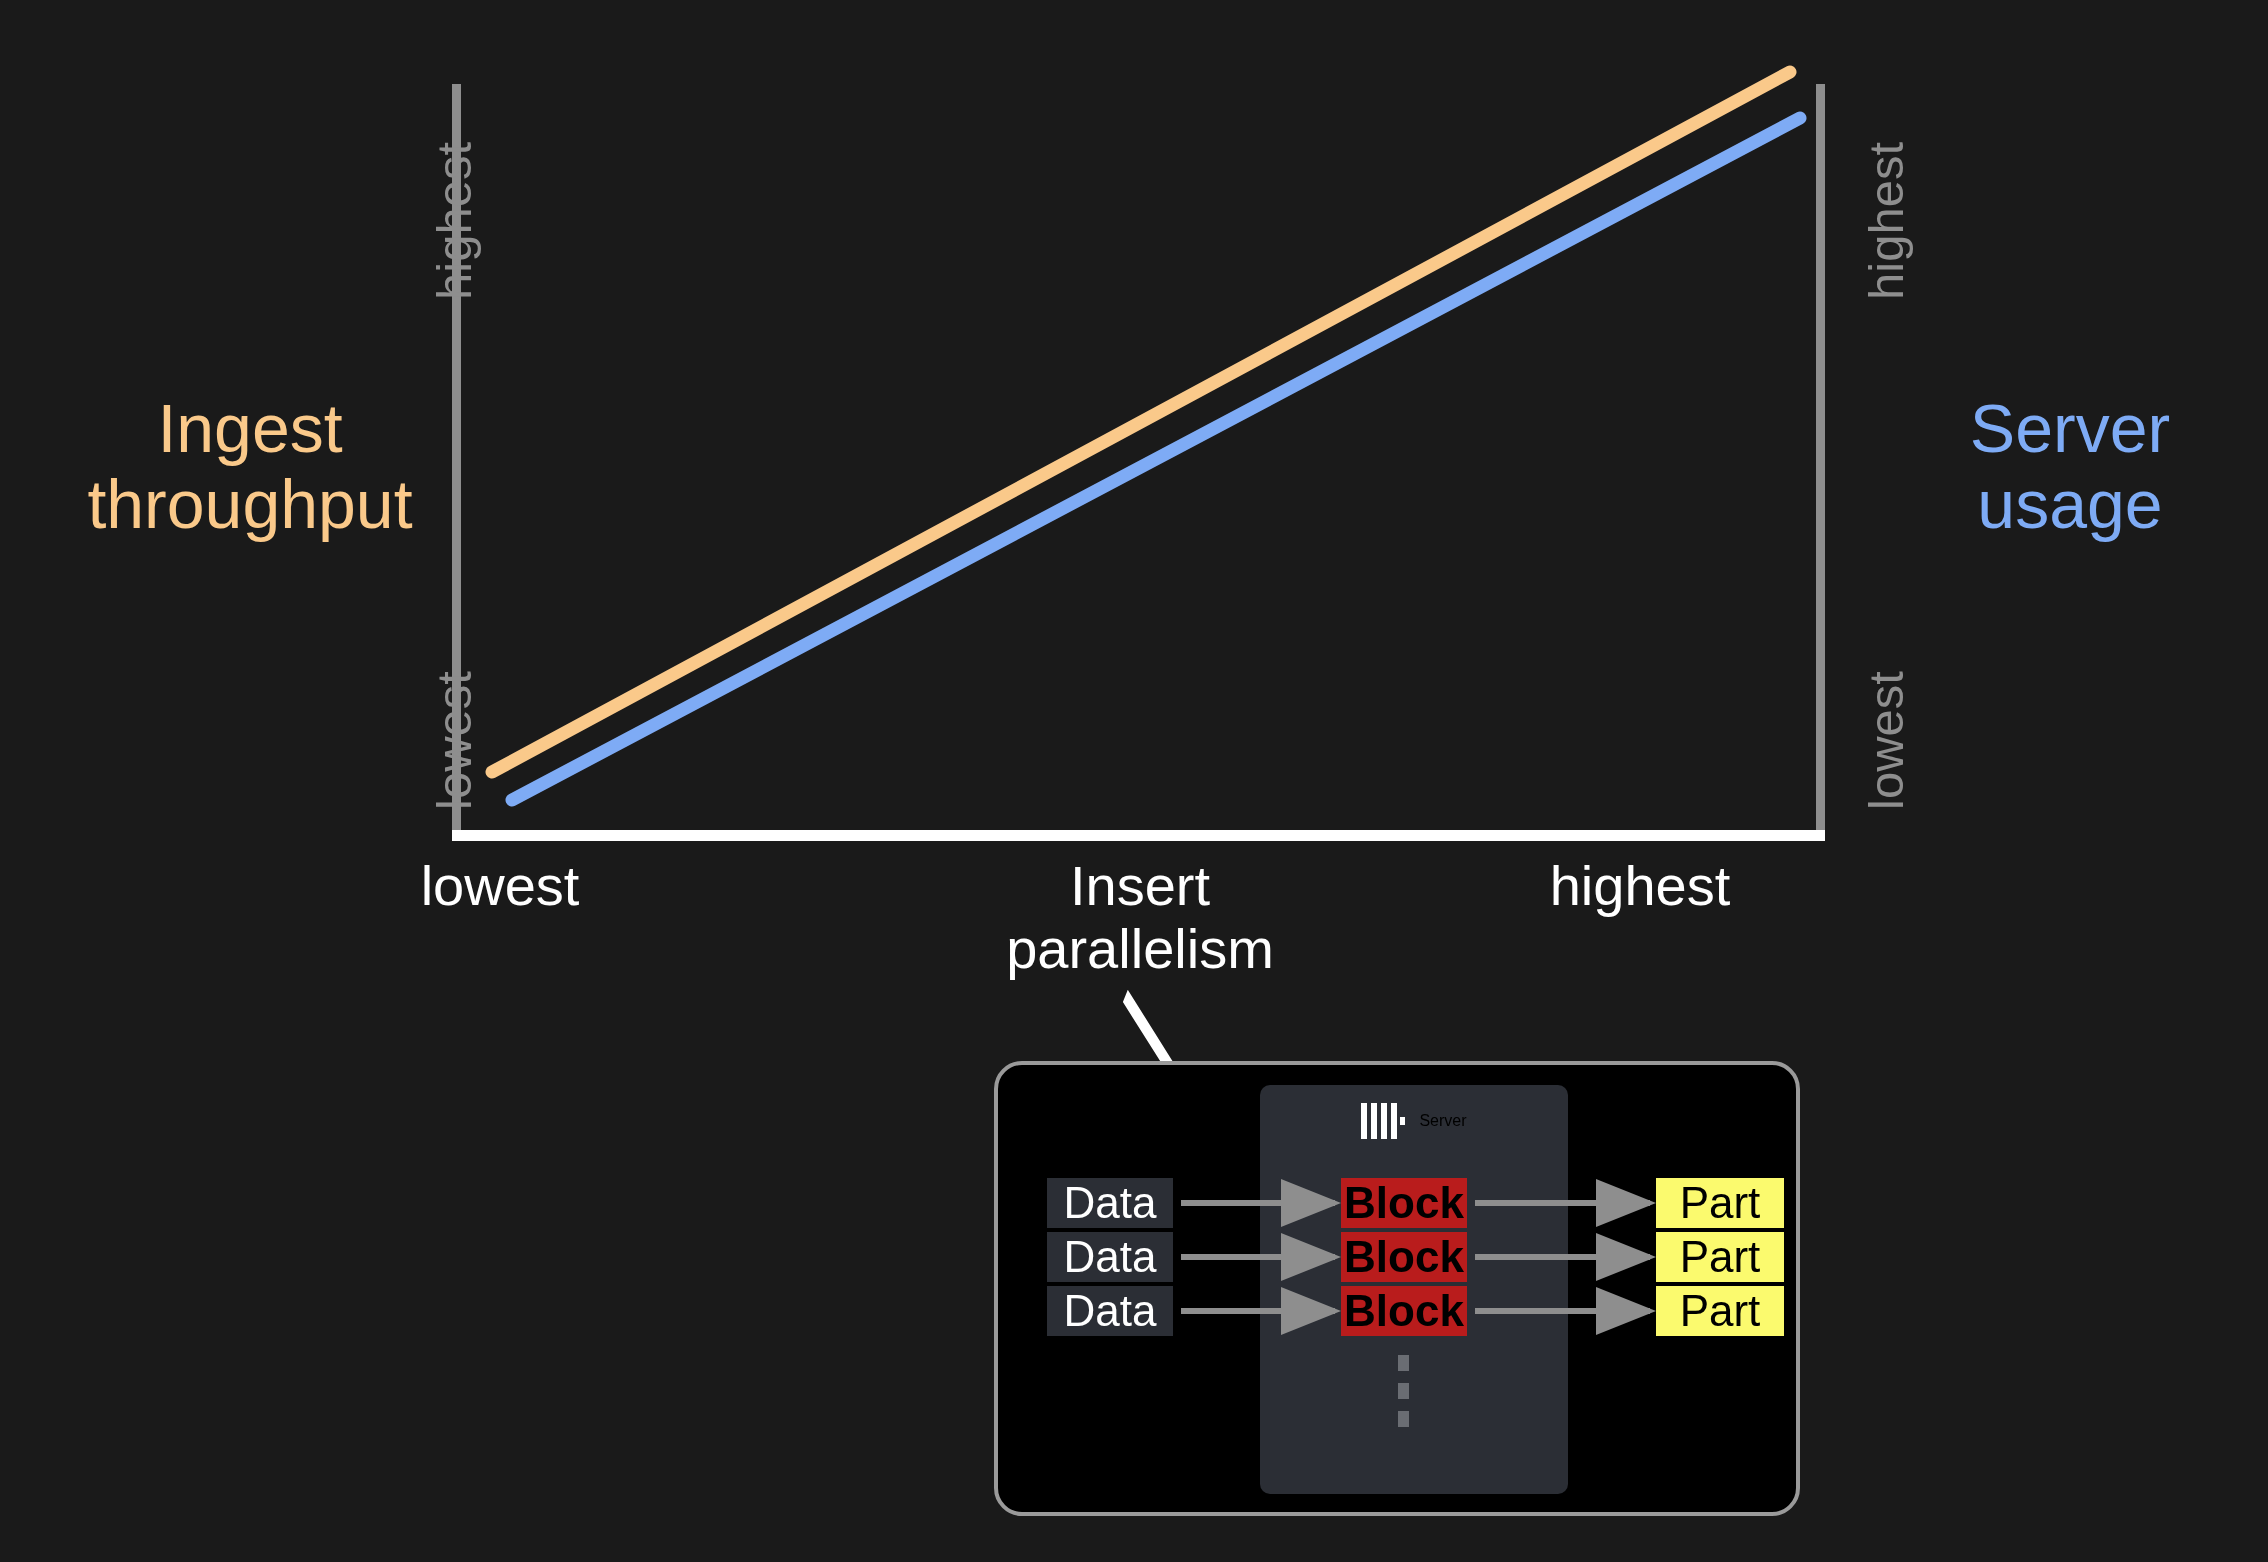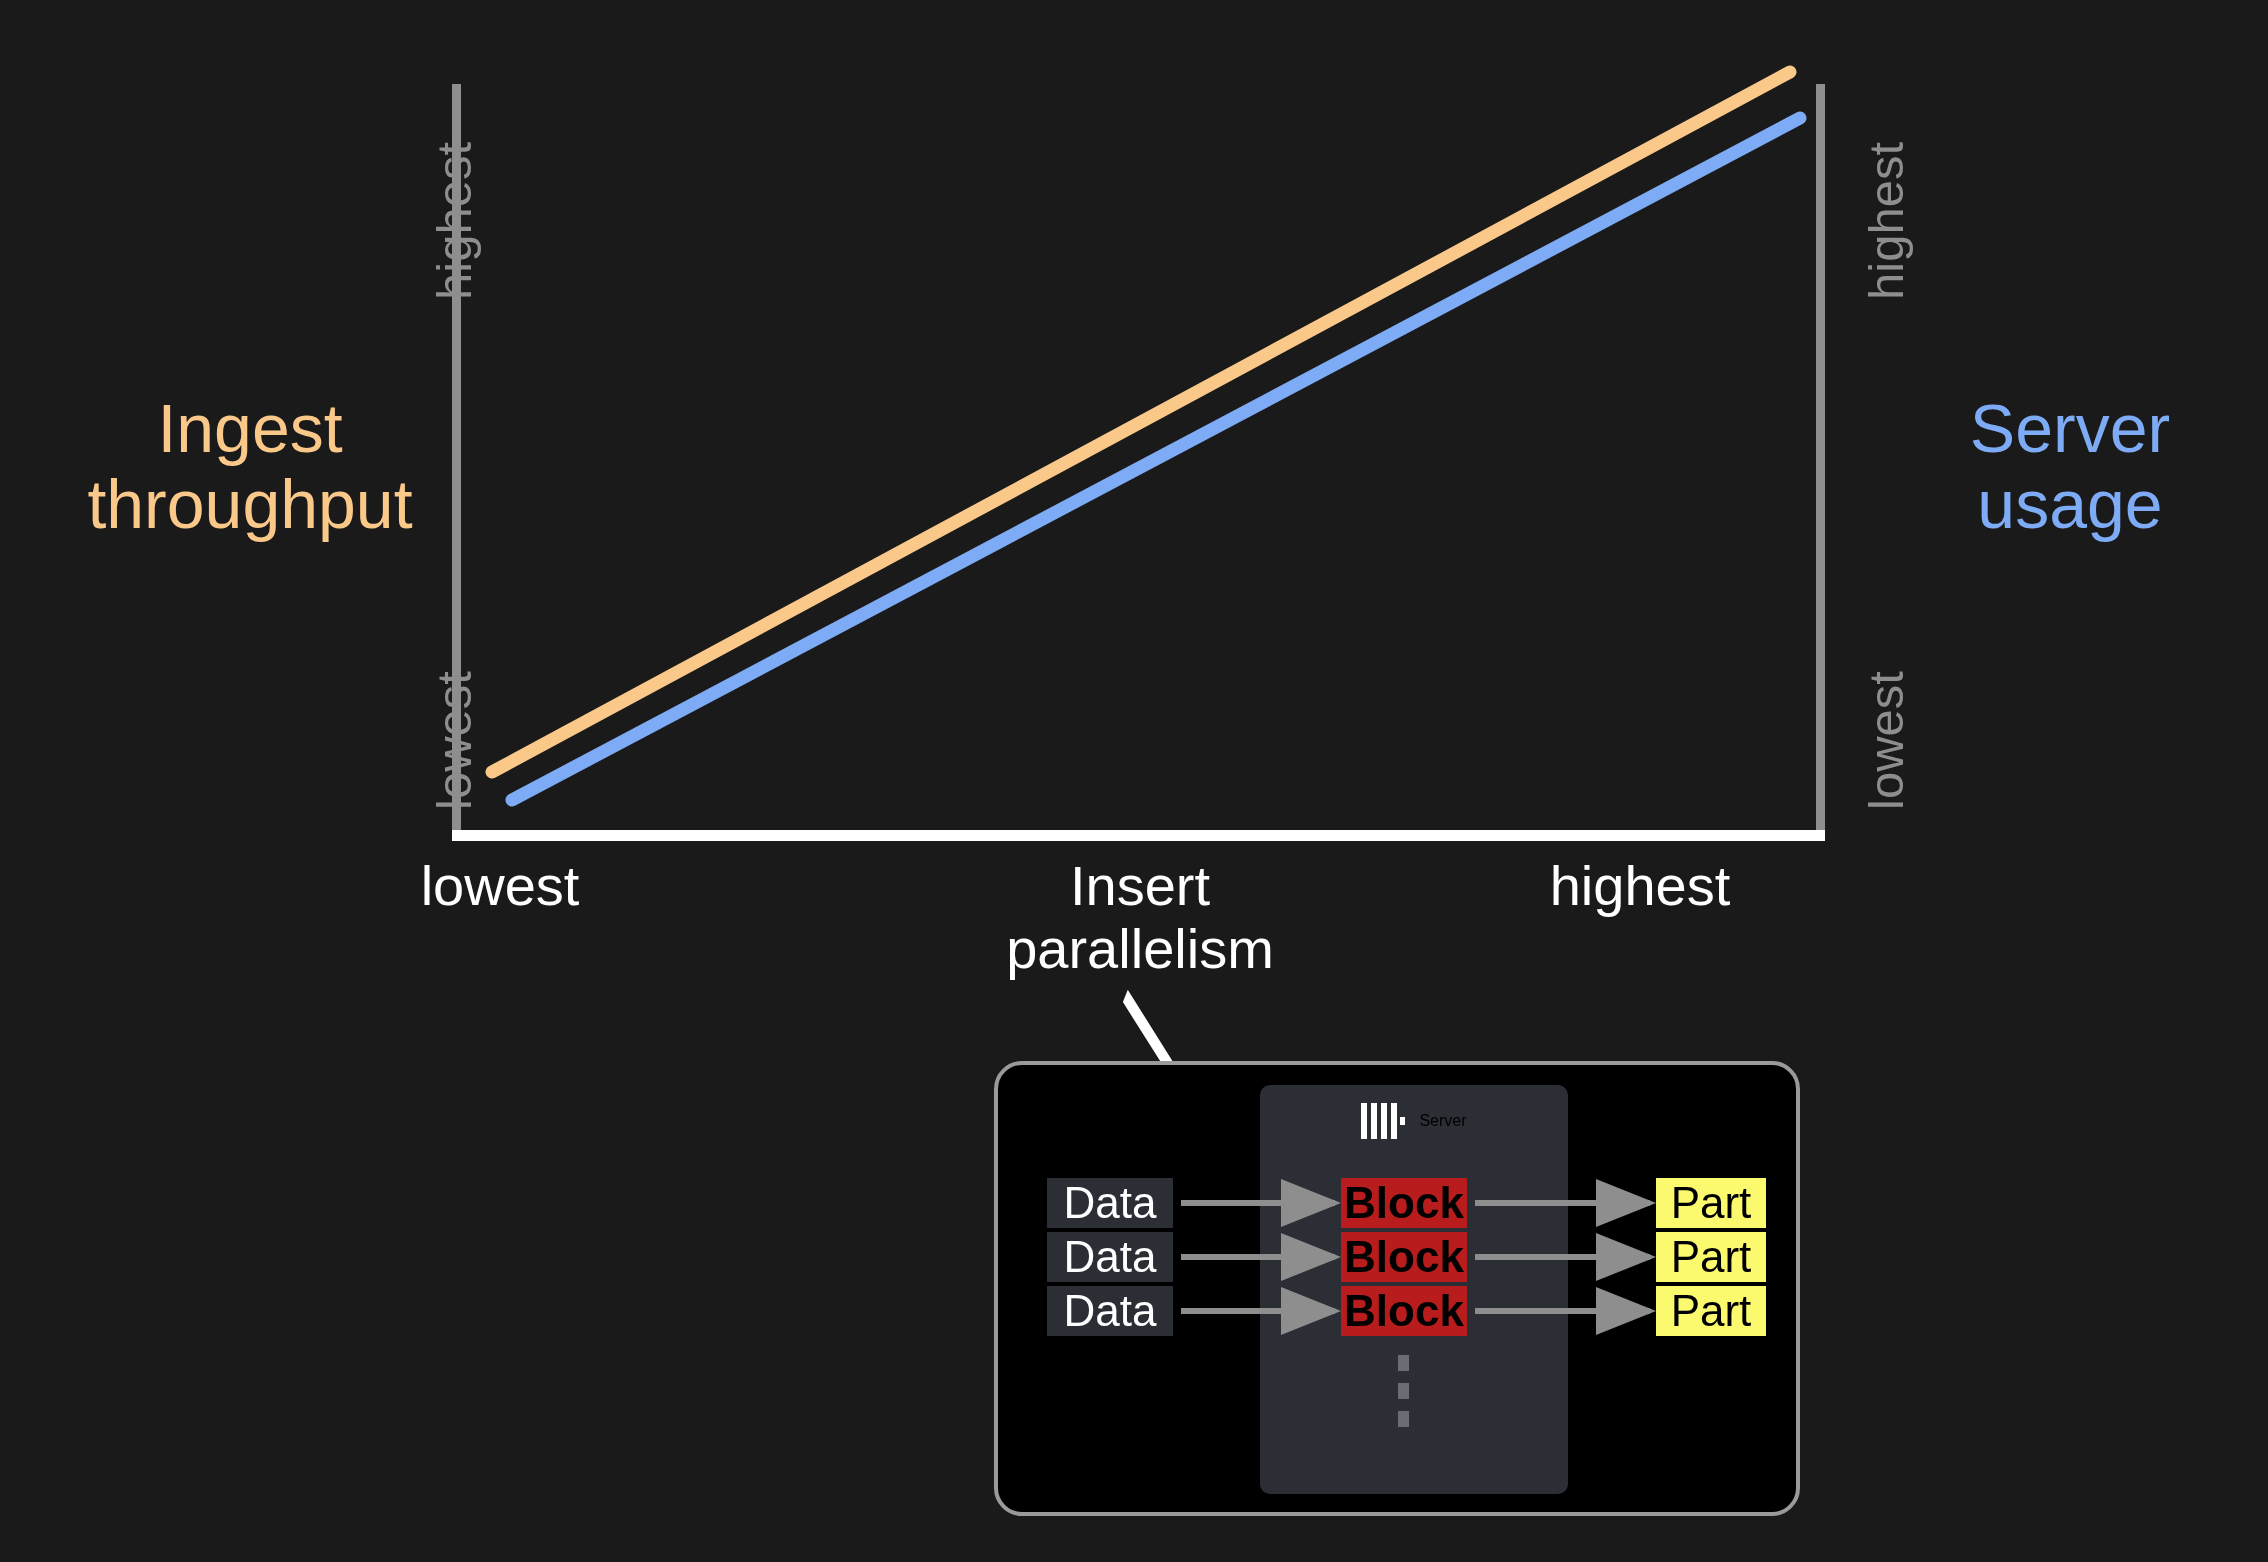--- a/index.html
+++ b/index.html
@@ -126,21 +126,21 @@
   .node-block {
     background: #b91c1c;
     color: #000000;
     width: 126px;
     left: 343px;
     font-weight: bold;
   }
   .node-part {
     background: #fbfa6e;
     color: #000000;
-    width: 110px;
+    width: 128px;
     left: 658px;
   }
   .row-1 { top: 113px; }
   .row-2 { top: 167px; }
   .row-3 { top: 221px; }
 
   .ellipsis-dot {
     position: absolute;
     width: 11px;
     height: 16px;

